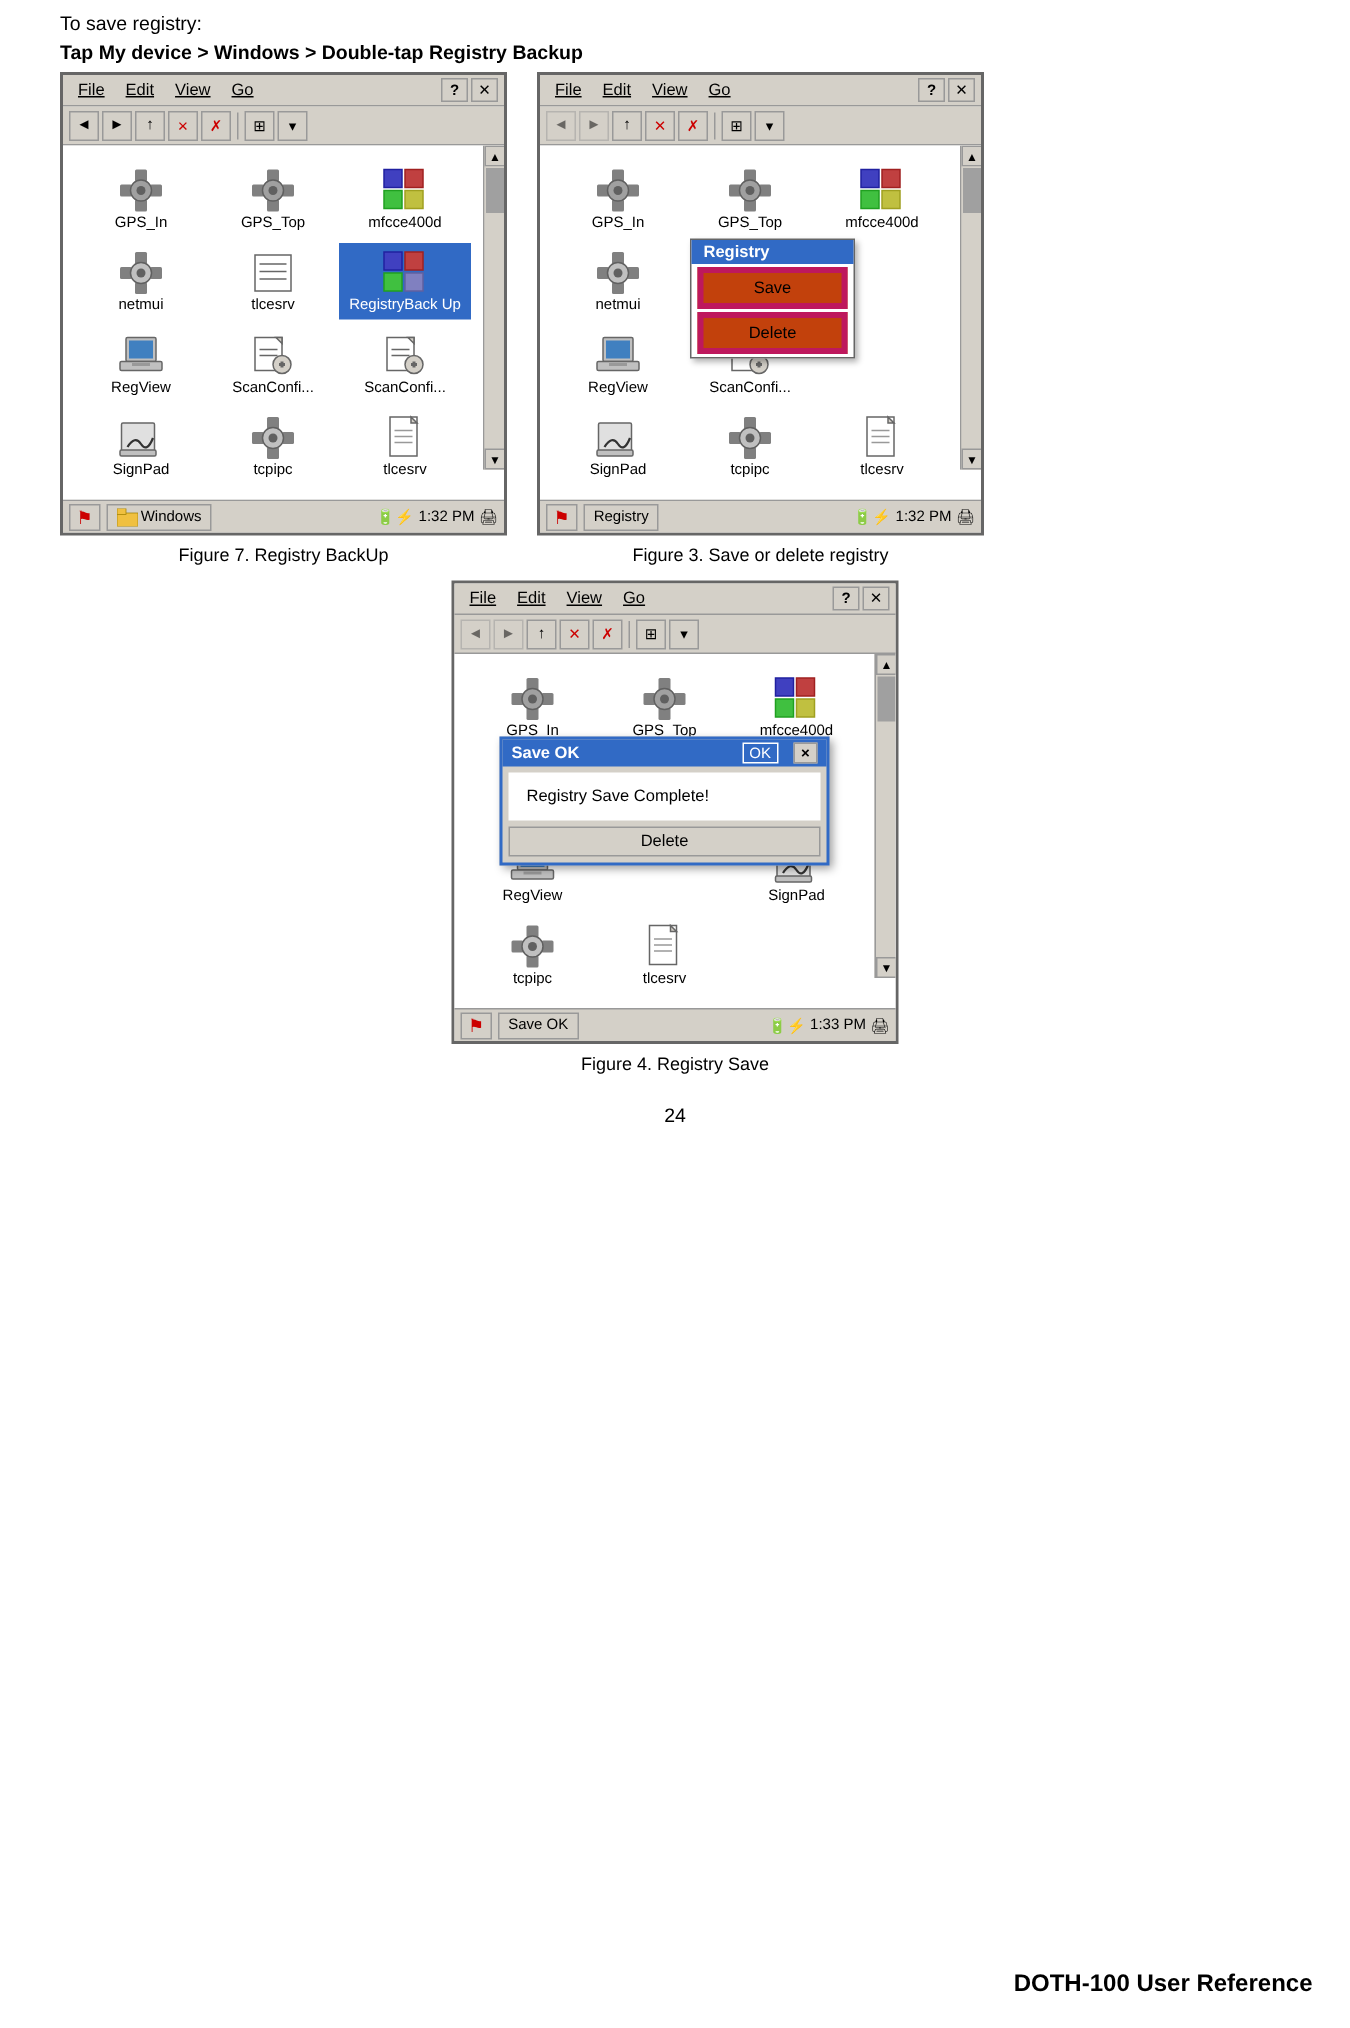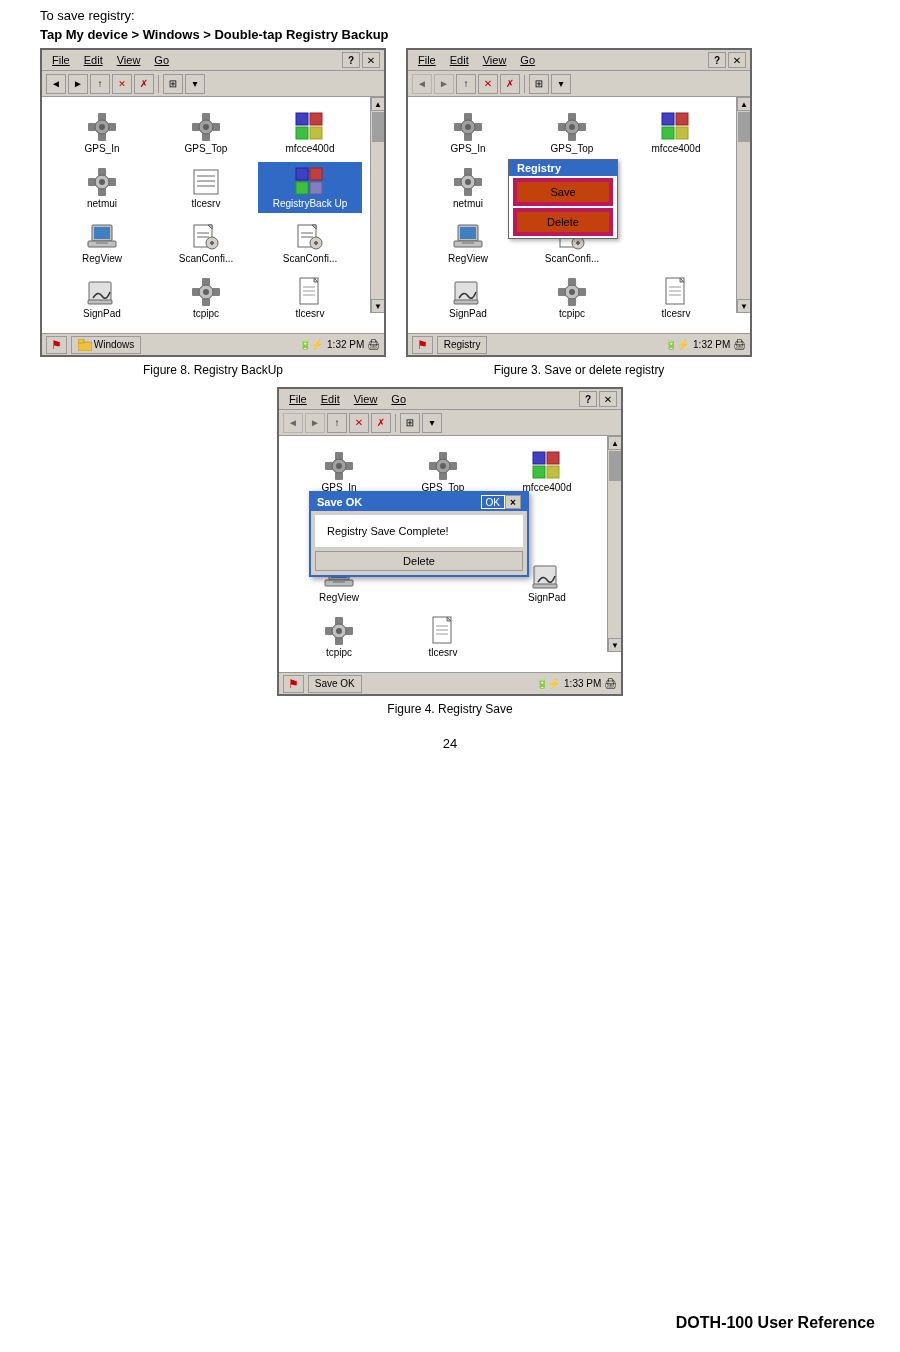--- a/index.html
+++ b/index.html
@@ -44,21 +44,21 @@
     .figure-caption {
       font-size: 12px;
       margin-top: 6px;
       text-align: center;
     }
 
     
     .wince-window {
       border: 2px solid #666;
       background: #fff;
-      width: 346px;
+      width: 298px;
       font-family: 'Tahoma', Arial, sans-serif;
       font-size: 11px;
       position: relative;
     }
 
     .wince-menubar {
       display: flex;
       background: #d4d0c8;
       border-bottom: 1px solid #999;
       padding: 2px 4px;
@@ -528,21 +528,21 @@
             </svg>
             <span>Windows</span>
           </div>
           <div class="taskbar-right">
             <span>🔋⚡</span>
             <span>1:32 PM</span>
             <span>🖨</span>
           </div>
         </div>
       </div>
-      <p class="figure-caption">Figure 8. Registry BackUp</p>
+      <p class="figure-caption">Figure 7. Registry BackUp</p>
     </div>
 
     <div class="figure-block">
       <div class="wince-window">
 
         <div class="wince-menubar">
           <span class="menu-item">File</span>
           <span class="menu-item">Edit</span>
           <span class="menu-item">View</span>
           <span class="menu-item">Go</span>
@@ -829,21 +829,21 @@
                 <line x1="9" y1="15" x2="21" y2="15" stroke="#999" stroke-width="1"></line>
                 <line x1="9" y1="19" x2="21" y2="19" stroke="#999" stroke-width="1"></line>
               </svg>
               <span>tlcesrv</span>
             </div>
           </div>
 
           <div class="dialog-popup" style="top: 55px; left: 30px;">
             <div class="dialog-titlebar">
               <span>Save OK</span>
-              <div style="display:flex; gap:0;">
+              <div style="display:flex; gap:10px;">
                 <button class="dialog-ok-btn">OK</button>
                 <div class="dialog-close-btn">×</div>
               </div>
             </div>
             <div class="dialog-body">
               <span>Registry Save Complete!</span>
             </div>
 
             <div style="margin: 4px; background:#d4d0c8; border: 1px solid #999; padding: 3px 8px; font-size:11px; text-align:center; cursor:pointer;">Delete</div>
           </div>

